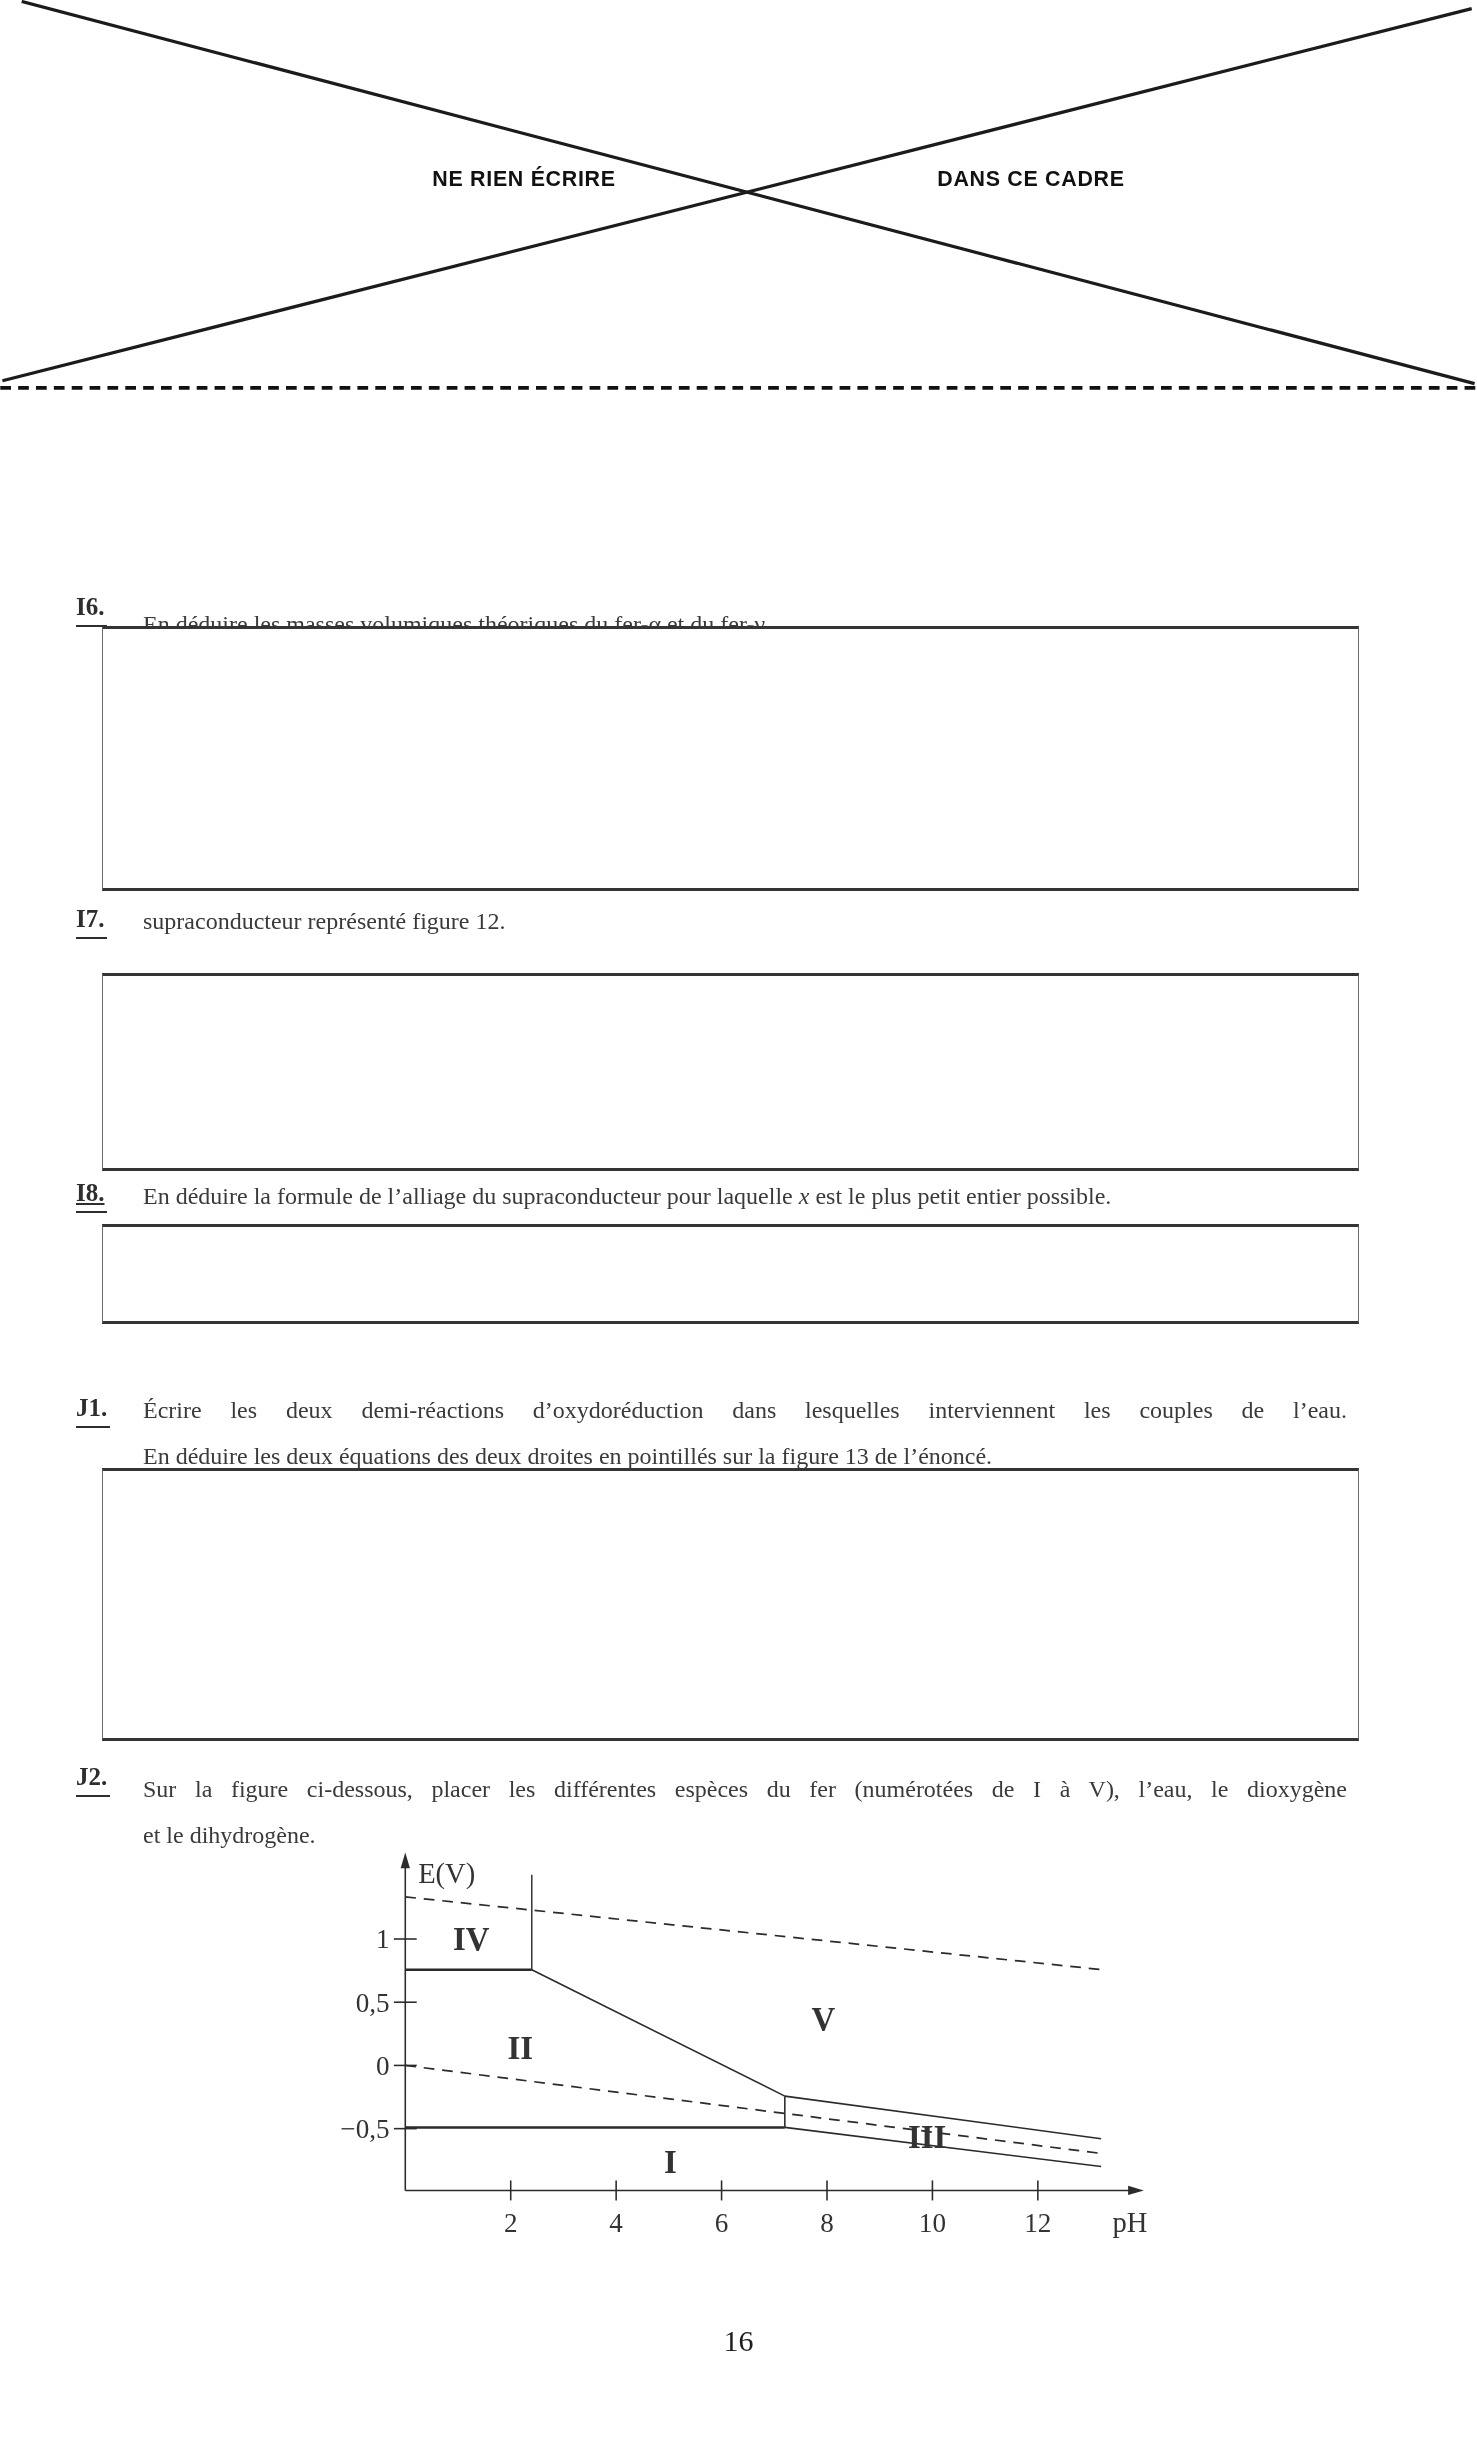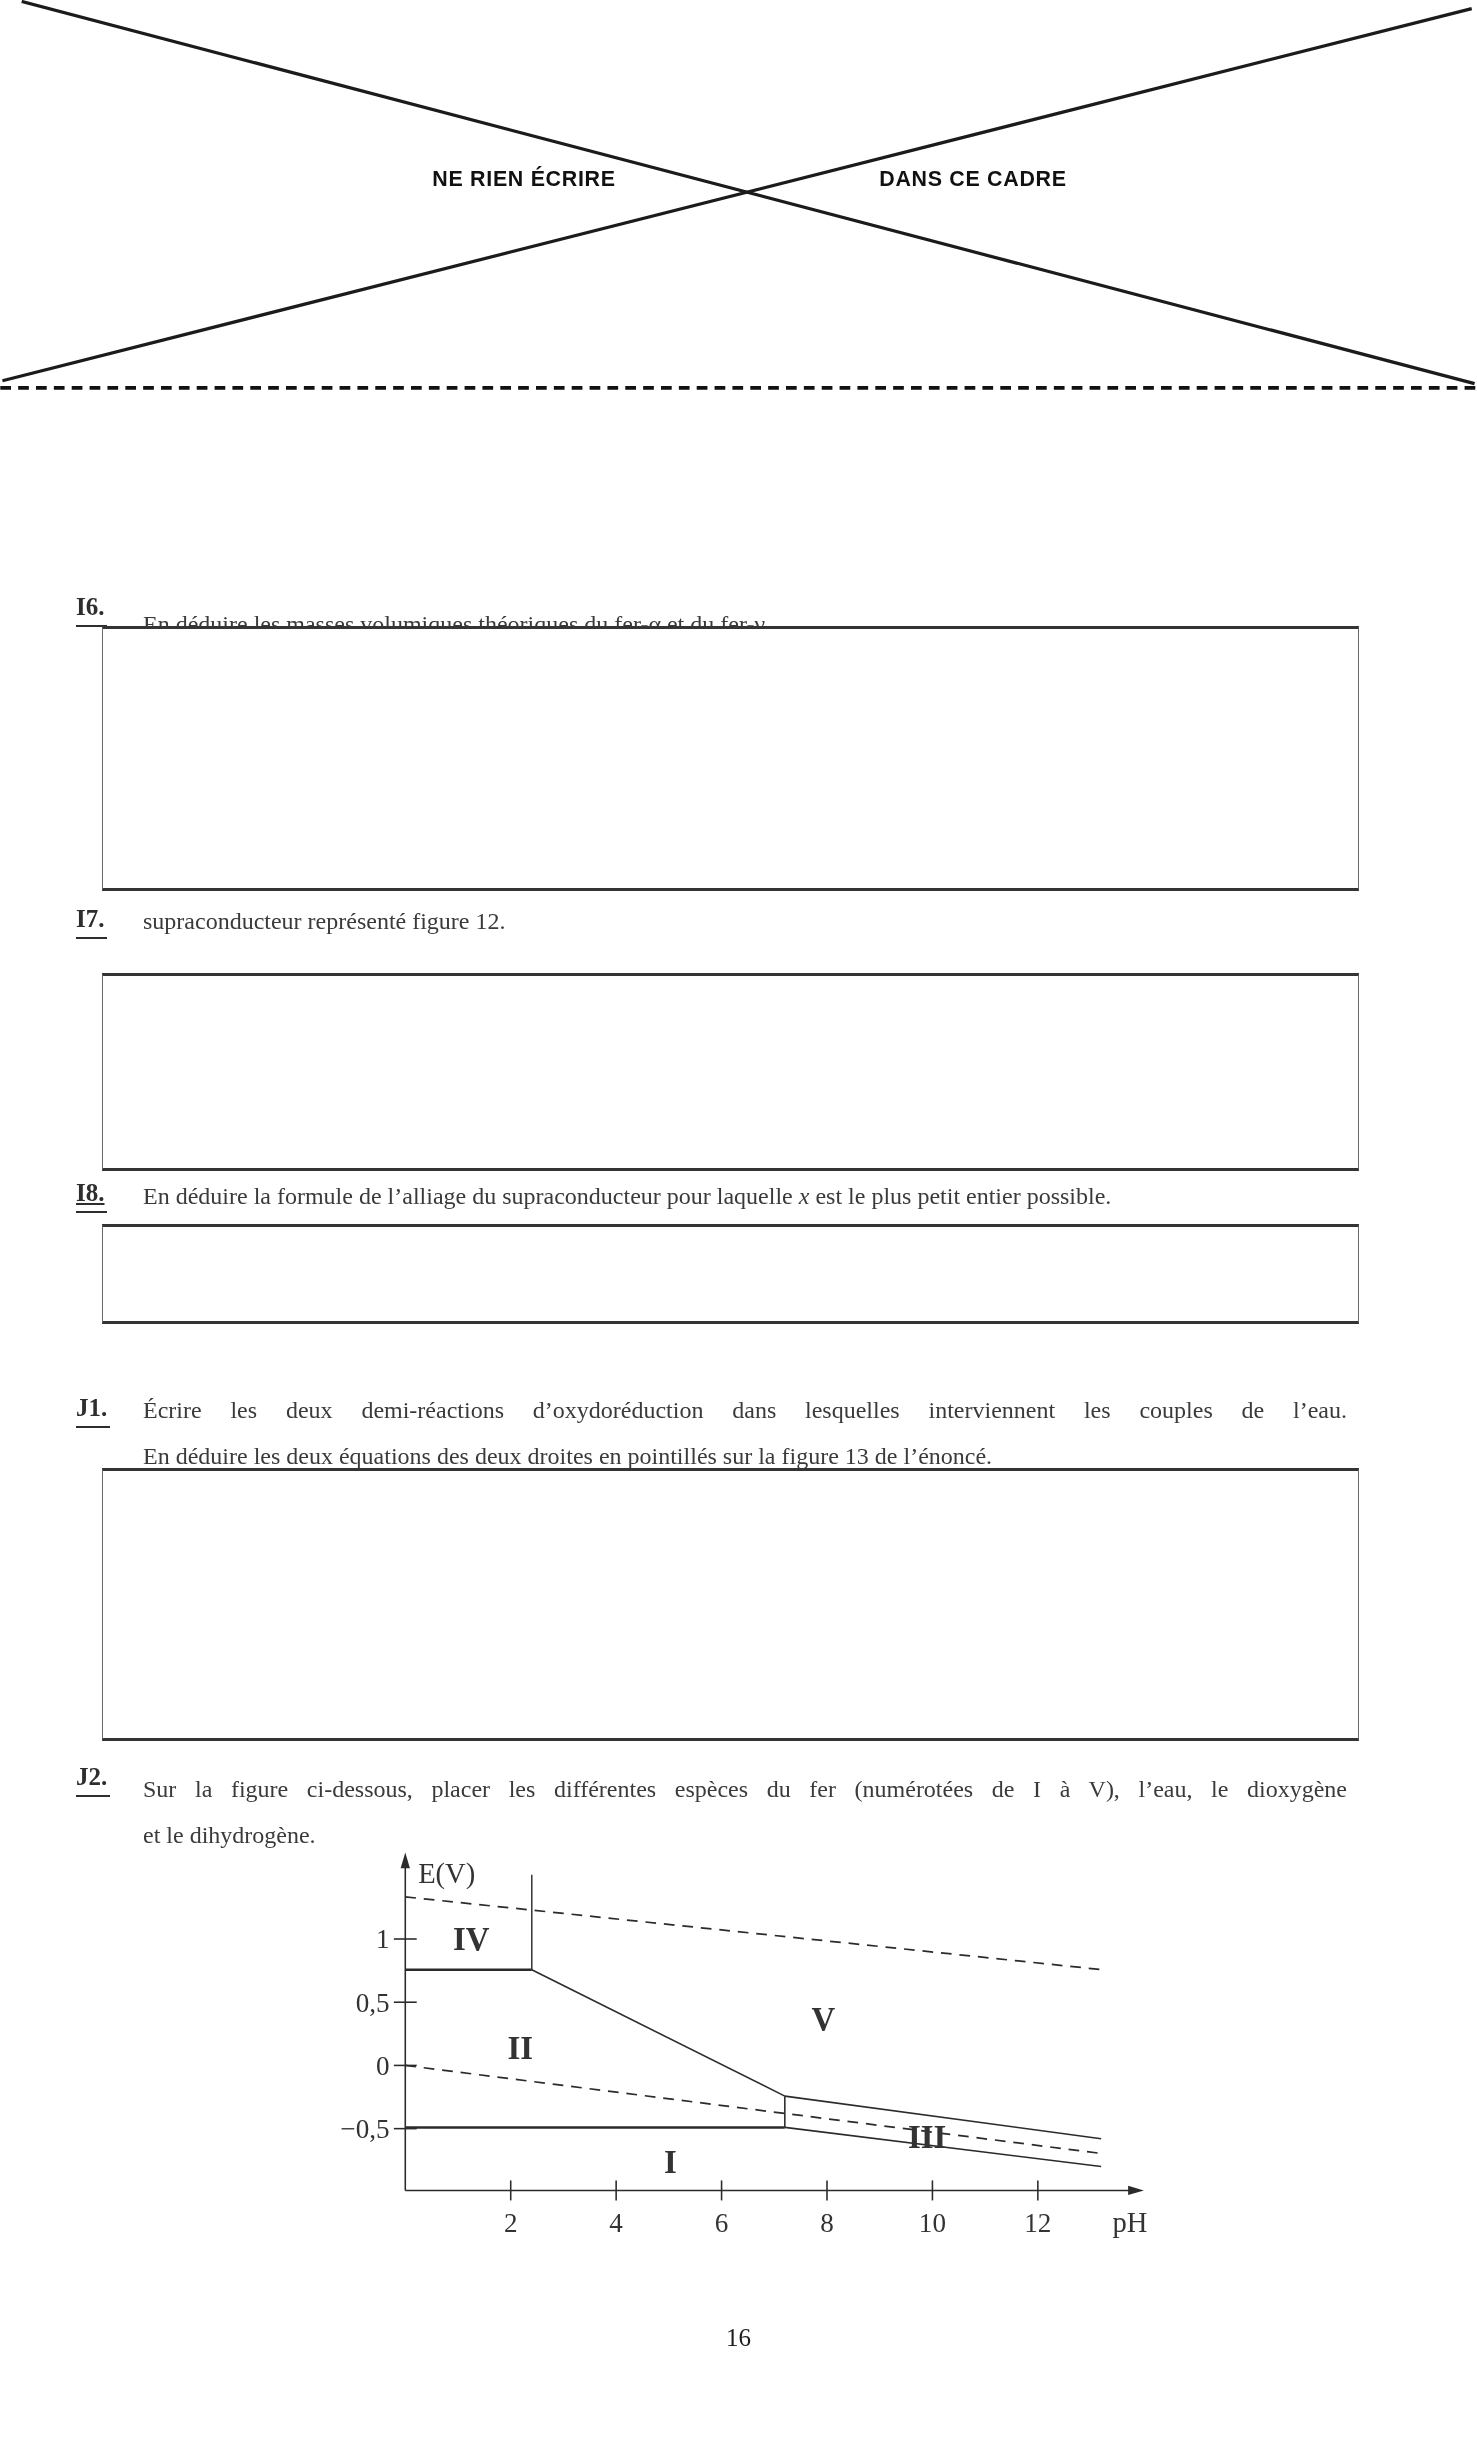--- a/index.html
+++ b/index.html
@@ -44,36 +44,36 @@
     border-bottom:3.6px solid #343434;
     background:#ffffff;
   }
   .section-title{
     position:absolute;left:102px;width:1259px;
     text-align:center;
     font-size:31px;font-weight:bold;color:#2c2c2c;
   }
   .page-number{
     position:absolute;left:0;width:1477px;text-align:center;
-    font-size:25px;color:#1d1d1d;
+    font-size:30px;color:#1d1d1d;
   }
   #pourbaix-svg text{font-family:"Liberation Serif","DejaVu Serif",serif;fill:#333;}
 </style>
 </head>
 <body>
 
 <div class="page">
 
   <svg class="abs" style="left:0;top:0;" width="1477" height="400" viewBox="0 0 2067 560">
     <line x1="30" y1="2" x2="2064" y2="537" stroke="#1b1b1b" stroke-width="4.5"></line>
     <line x1="3" y1="533" x2="2060" y2="12" stroke="#1b1b1b" stroke-width="4.5"></line>
     <line x1="0" y1="543" x2="2067" y2="543" stroke="#111" stroke-width="5" stroke-dasharray="15 10"></line>
   </svg>
   <div class="frame-label" style="left:524px;top:167px;">NE RIEN ÉCRIRE</div>
-  <div class="frame-label" style="left:973px;top:167px;">DANS CE CADRE</div>
+  <div class="frame-label" style="left:1031px;top:167px;">DANS CE CADRE</div>
 
   <div class="qlabel" style="top:593px;">I6.</div>
   <div class="qtext" style="top:606px;">
     <div class="line">En déduire les masses volumiques théoriques du fer-α et du fer-γ.</div>
   </div>
   <div class="ansbox" style="top:626px;height:265px;"></div>
 
   <div class="qlabel" style="top:905px;">I7.</div>
   <div class="qtext" style="top:903px;">
     <div class="line">supraconducteur représenté figure 12.</div>

